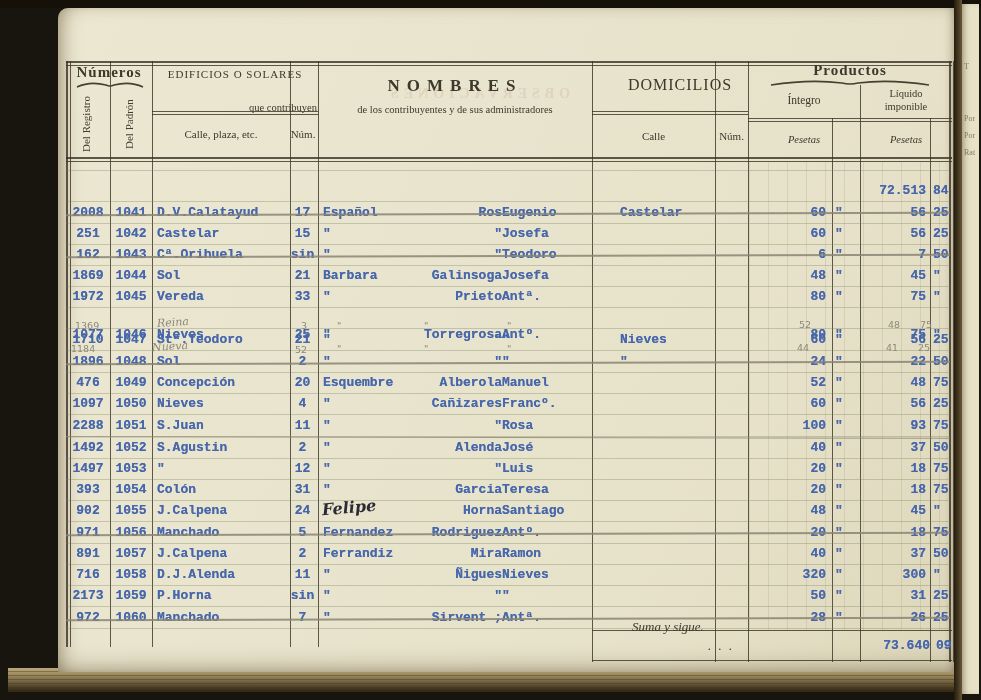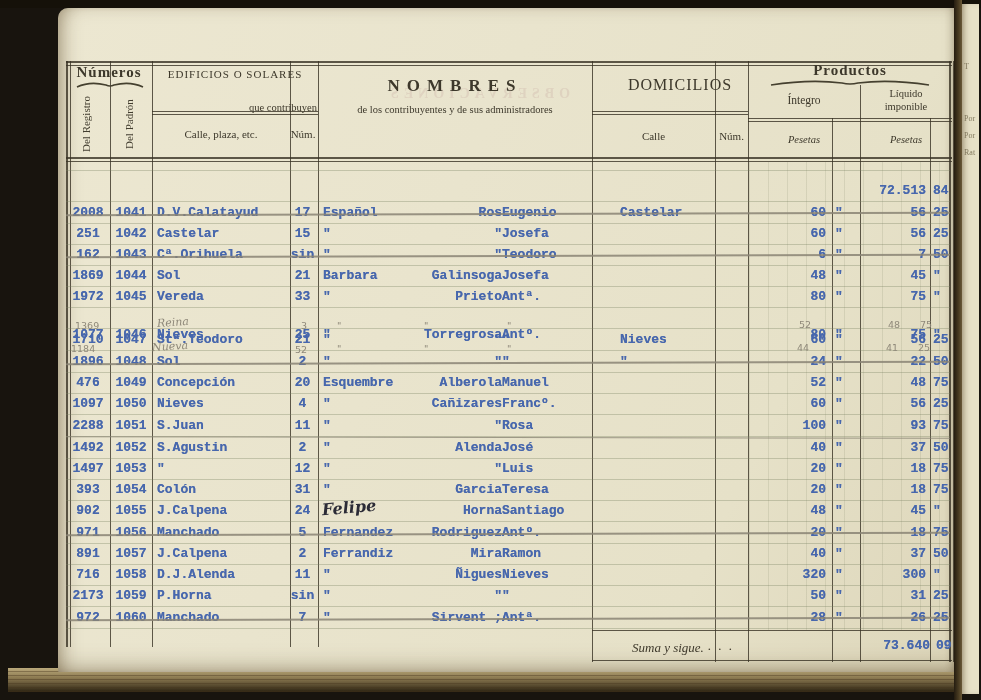--- a/index.html
+++ b/index.html
@@ -465,19 +465,19 @@
       <div class="pencil" style="left: 295px; top: 344px;">52</div>
       <div class="pencil" style="left: 337px; top: 343px;">"</div>
       <div class="pencil" style="left: 424px; top: 343px;">"</div>
       <div class="pencil" style="left: 507px; top: 343px;">"</div>
       <div class="pencil" style="left: 797px; top: 342px;">44</div>
       <div class="pencil" style="left: 886px; top: 342px;">41</div>
       <div class="pencil" style="left: 918px; top: 342px;">25</div>
       <div class="ink" style="left: 322px; top: 498px;">Felipe</div>
     </div>
 
-  <div class="footer-label" style="left:632px;top:640px;text-align:right;">Suma y sigue.</div>
+  <div class="footer-label" style="left:632px;top:619px;text-align:right;">Suma y sigue.</div>
   <div class="footer-label" style="left:708px;top:638px;letter-spacing:2px;">.    .    .</div>
   <div class="row" style="top:638px;">
     <span class="typed cell" style="left:846px;width:84px;text-align:right;">73.640</span>
     <span class="typed cell" style="left:936px;width:18px;">09</span>
   </div>
 </div>
 
 </body></html>

